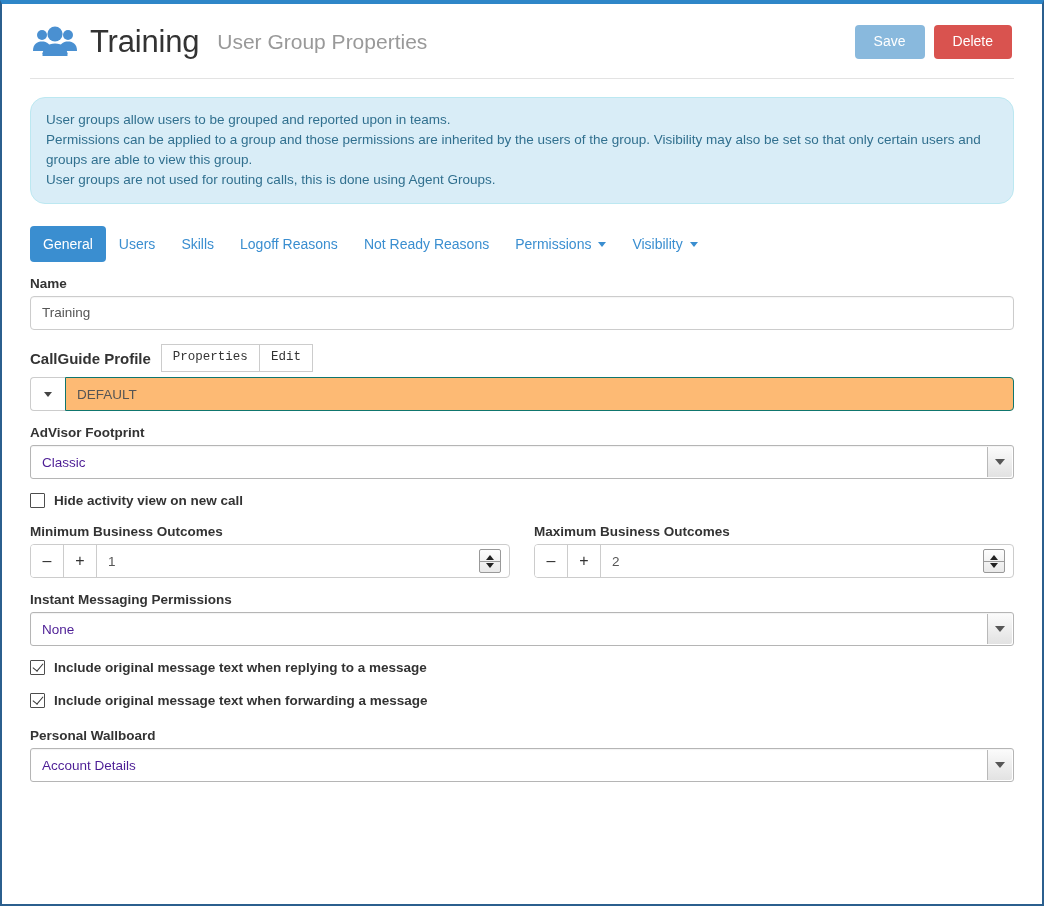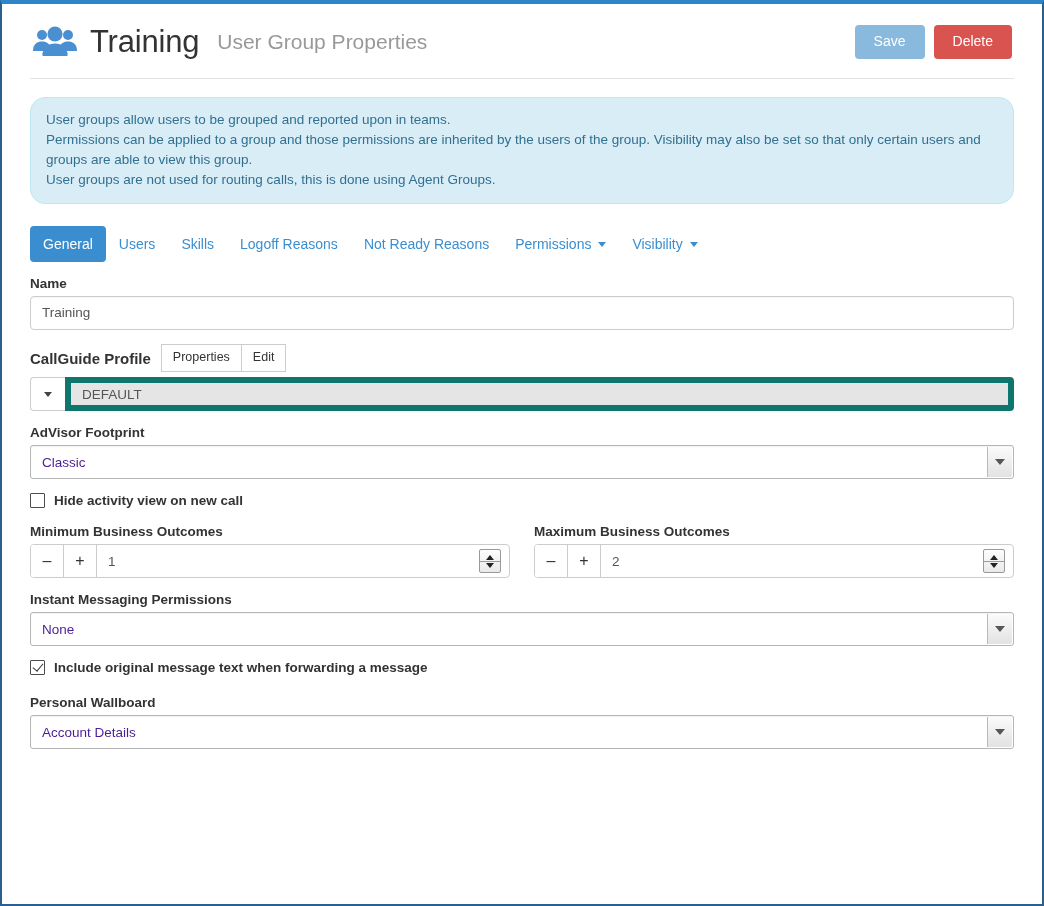--- a/index.html
+++ b/index.html
@@ -188,21 +188,21 @@
     padding-bottom: 5px;
   }
   .mini-group { display: flex; }
   .mini-btn {
     font-size: 12.5px;
     color: #333333;
     background: #ffffff;
     border: 1px solid #cccccc;
     padding: 5px 11px 6px 11px;
     cursor: pointer;
-    font-family: Liberation Sans, sans-serif;
+    font-family: Liberation Mono, monospace;
     line-height: 1.2;
   }
   .mini-btn + .mini-btn { border-left: none; }
 
   .cg-input-group {
     display: flex;
     width: 100%;
     height: 34px;
   }
   .cg-caret-btn {
@@ -215,23 +215,23 @@
     cursor: pointer;
   }
   .cg-caret {
     width: 0; height: 0;
     border-left: 4px solid transparent;
     border-right: 4px solid transparent;
     border-top: 5px solid #444444;
   }
   .cg-value {
     flex: 1;
-    border: 6px solid #0f766e;
+    border: 1px solid #0f766e;
     border-radius: 0 4px 4px 0;
-    background: #e5e5e5;
+    background: #fdba74;
     display: flex; align-items: center;
     padding: 0 11px;
     font-size: 13.5px;
     color: #555555;
   }
 
   
   .check-row {
     display: flex;
     align-items: center;
@@ -446,20 +446,24 @@
     <div class="block" style="margin-top:14px;">
       <label class="field-label">Instant Messaging Permissions</label>
       <div class="select">
         <span>None</span>
         <span class="sel-btn">
           <span class="chev"></span>
         </span>
       </div>
     </div>
 
+    <div class="check-row" style="margin-bottom:18px;">
+      <span class="cbox checked"></span>
+      <span class="check-label">Include original message text when replying to a message</span>
+    </div>
 
     <div class="check-row" style="margin-bottom:20px;">
       <span class="cbox checked"></span>
       <span class="check-label">Include original message text when forwarding a message</span>
     </div>
 
     <div class="block">
       <label class="field-label">Personal Wallboard</label>
       <div class="select">
         <span>Account Details</span>

